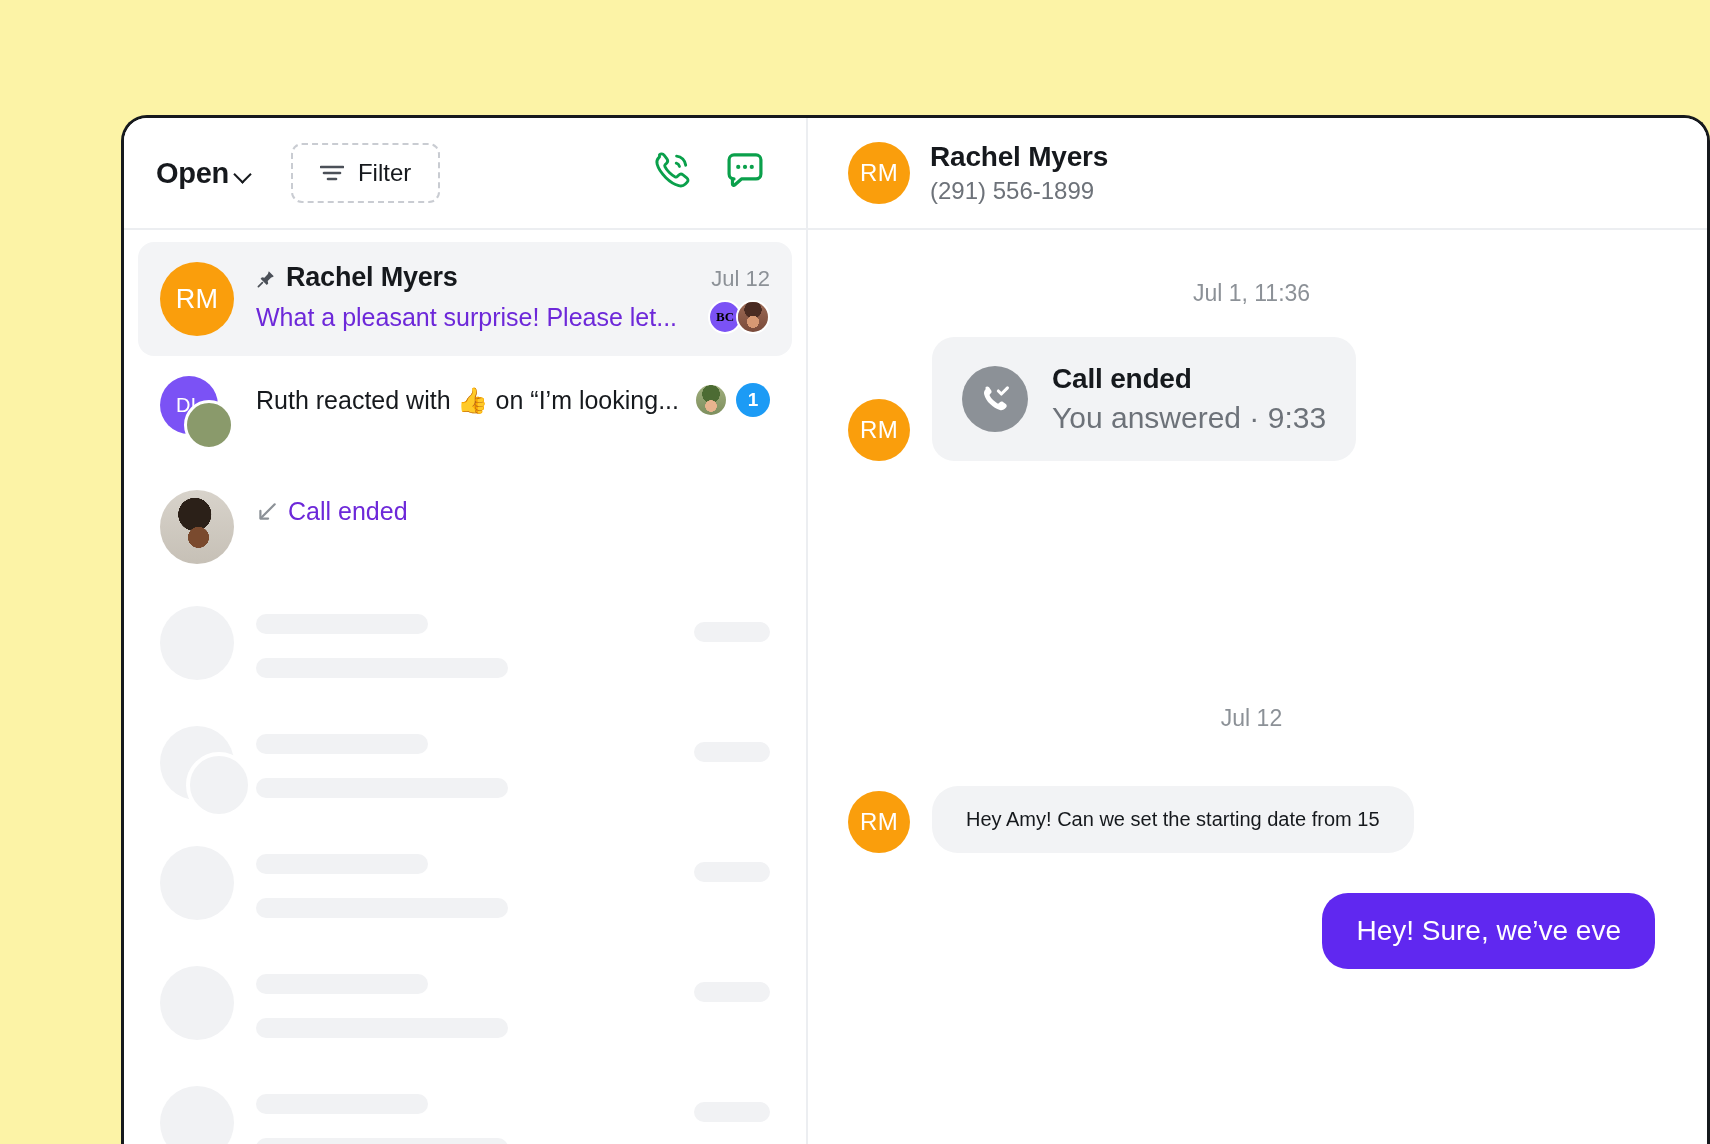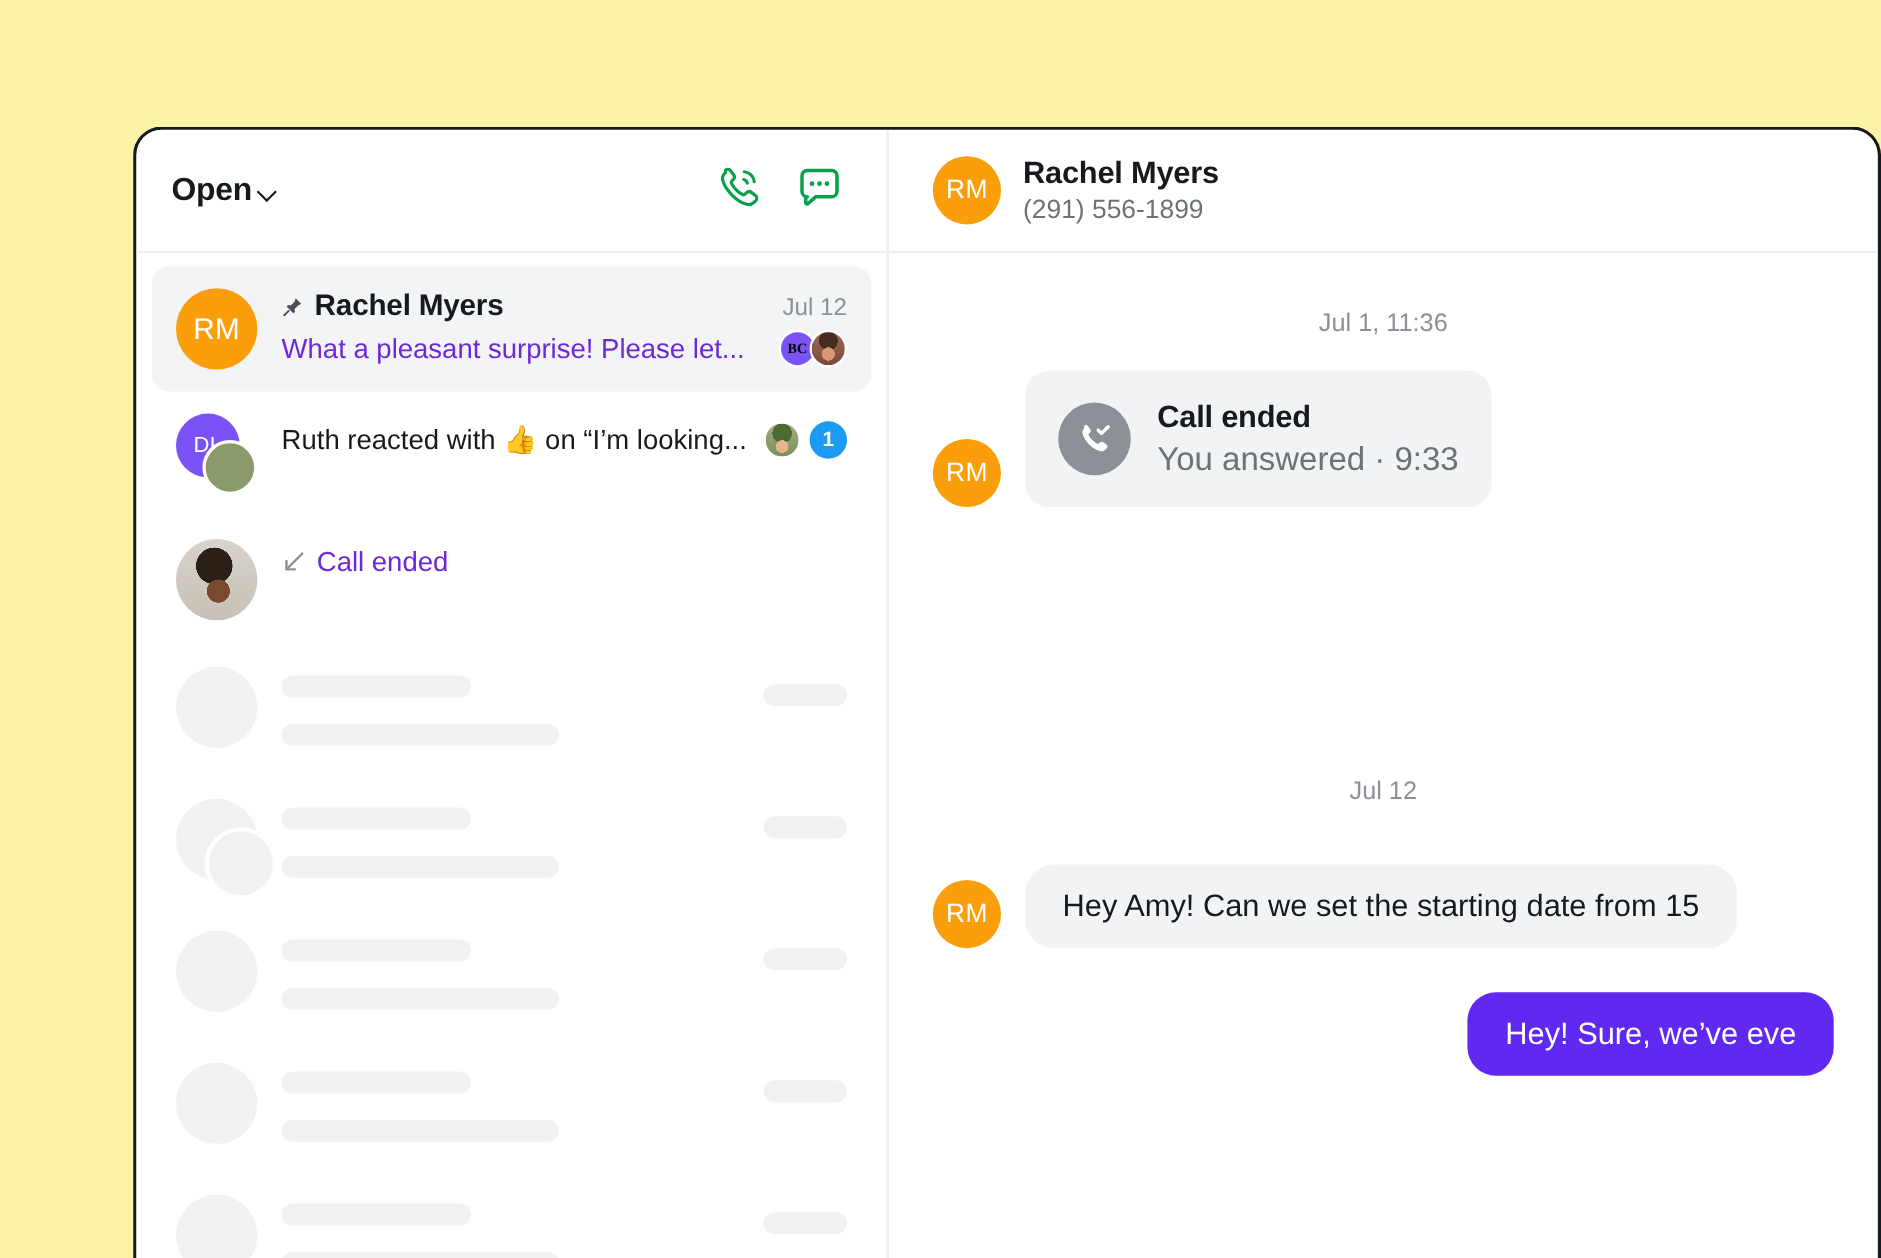--- a/index.html
+++ b/index.html
@@ -275,21 +275,21 @@
   }
   .chat-header .avatar { width: 62px; height: 62px; font-size: 24px; }
   .ch-name {
     font-size: 28px; font-weight: 700; color: #16191d;
     letter-spacing: -0.2px; line-height: 1.15;
   }
   .ch-phone { font-size: 24px; color: #6d7279; margin-top: 3px; }
 
   .chat-body {
     flex: 1;
-    padding: 36px 40px 0 40px;
+    padding: 36px 52px 0 40px;
     overflow: hidden;
     position: relative;
   }
   .day-sep {
     text-align: center;
     font-size: 23px;
     color: #8c9197;
     padding: 14px 0 30px 0;
   }
   .msg-row { display: flex; align-items: flex-end; gap: 22px; }
@@ -299,21 +299,21 @@
   .bubble-in {
     background: #f2f3f5;
     border-radius: 22px;
     padding: 26px 30px;
     max-width: 820px;
   }
   .bubble-text {
     background: #f2f3f5;
     border-radius: 26px;
     padding: 22px 34px;
-    font-size: 28px;
+    font-size: 20px;
     color: #16191d;
     white-space: nowrap;
   }
   .bubble-out {
     background: #6028F0;
     border-radius: 26px;
     padding: 22px 34px;
     font-size: 28px;
     color: #fff;
     white-space: nowrap;
@@ -337,20 +337,30 @@
 
   <div class="left-pane">
 
     <div class="left-toolbar">
 
       <div class="status-select">
         <span class="label">Open</span>
         <span class="chev"></span>
       </div>
 
+      <div class="filter-btn">
+        <span>
+          <svg class="filter-icon" viewBox="0 0 24 18" fill="none">
+            <line x1="1" y1="3" x2="23" y2="3" stroke="#4b5058" stroke-width="2.6" stroke-linecap="round"></line>
+            <line x1="4" y1="9" x2="20" y2="9" stroke="#4b5058" stroke-width="2.6" stroke-linecap="round"></line>
+            <line x1="8" y1="15" x2="16" y2="15" stroke="#4b5058" stroke-width="2.6" stroke-linecap="round"></line>
+          </svg>
+        </span>
+        <span class="flabel">Filter</span>
+      </div>
 
       <div class="toolbar-spacer"></div>
 
       <div class="icon-btn">
         <span>
           <svg width="44" height="44" viewBox="0 0 26 26" fill="none">
             <path d="M6.2 3.4c.8-.8 2-.7 2.7.2l1.7 2.2c.6.8.5 1.9-.2 2.6l-.8.8c-.3.3-.4.8-.2 1.2.6 1.2 1.5 2.4 2.6 3.5s2.3 2 3.5 2.6c.4.2.9.1 1.2-.2l.8-.8c.7-.7 1.8-.8 2.6-.2l2.2 1.7c.9.7 1 1.9.2 2.7l-1 1c-1 1-2.5 1.4-3.9 1-2.6-.7-5.3-2.4-7.6-4.7S5.5 11.6 4.8 9c-.4-1.4 0-2.9 1-3.9l.4-.4z" stroke="#0AA04B" stroke-width="1.7" stroke-linejoin="round"></path>
             <path d="M16.3 4.2a6 6 0 015.4 5.4" stroke="#0AA04B" stroke-width="1.7" stroke-linecap="round"></path>
             <path d="M16.1 8.4a2.8 2.8 0 011.9 1.9" stroke="#0AA04B" stroke-width="1.7" stroke-linecap="round"></path>
           </svg>

